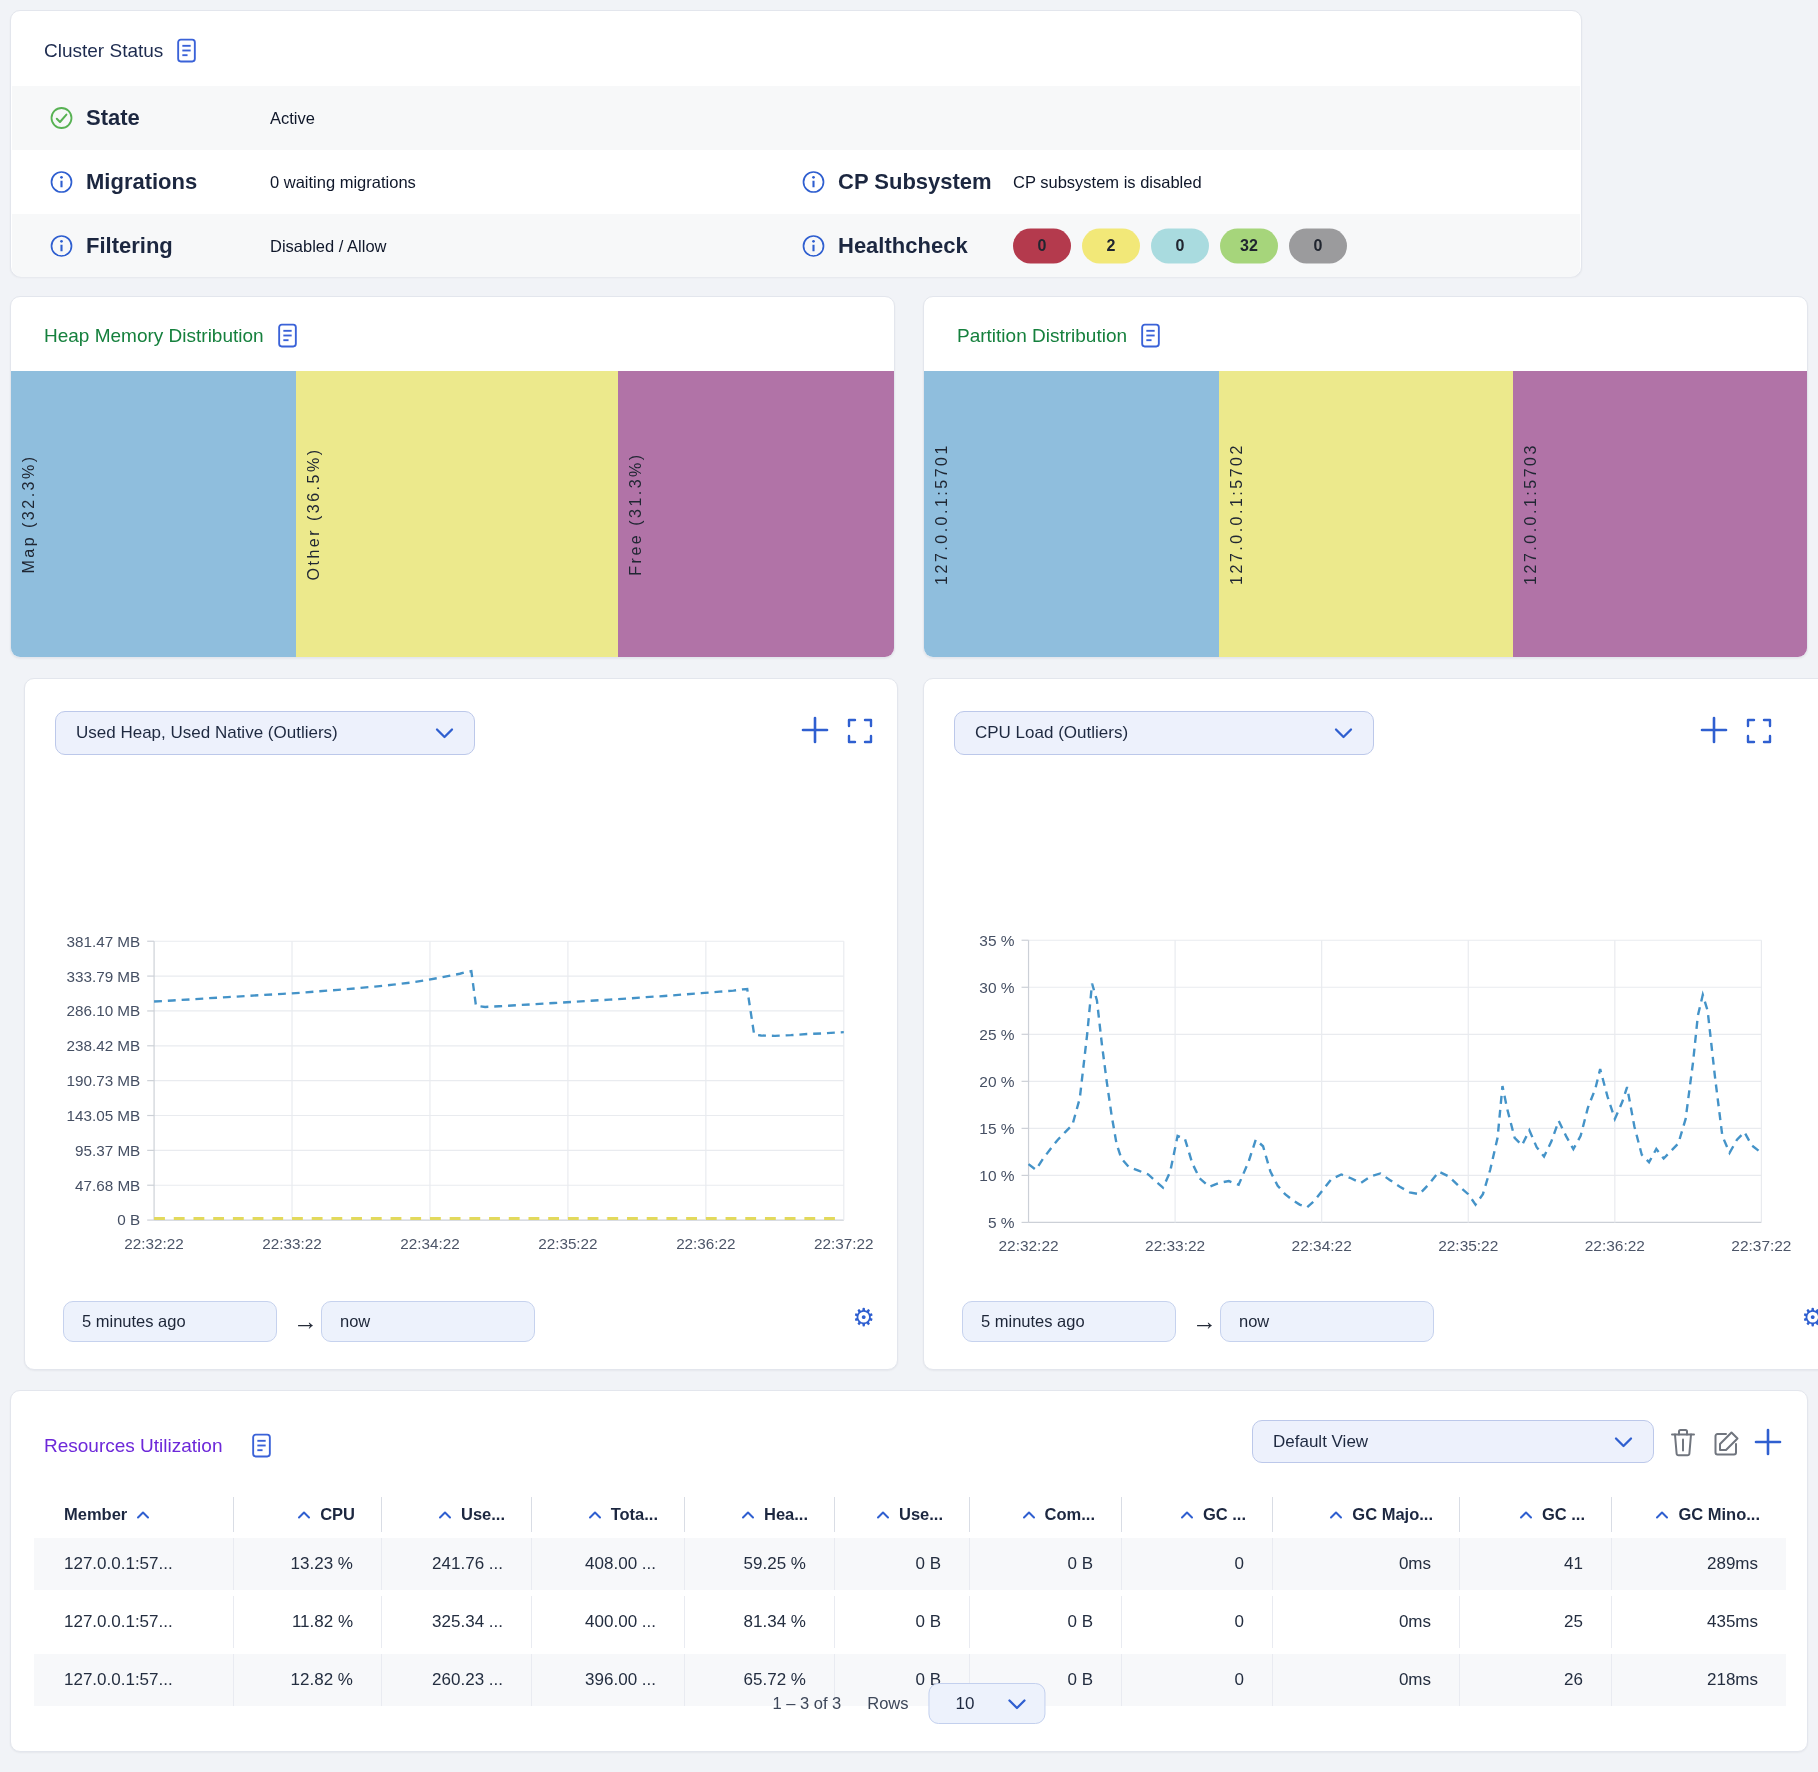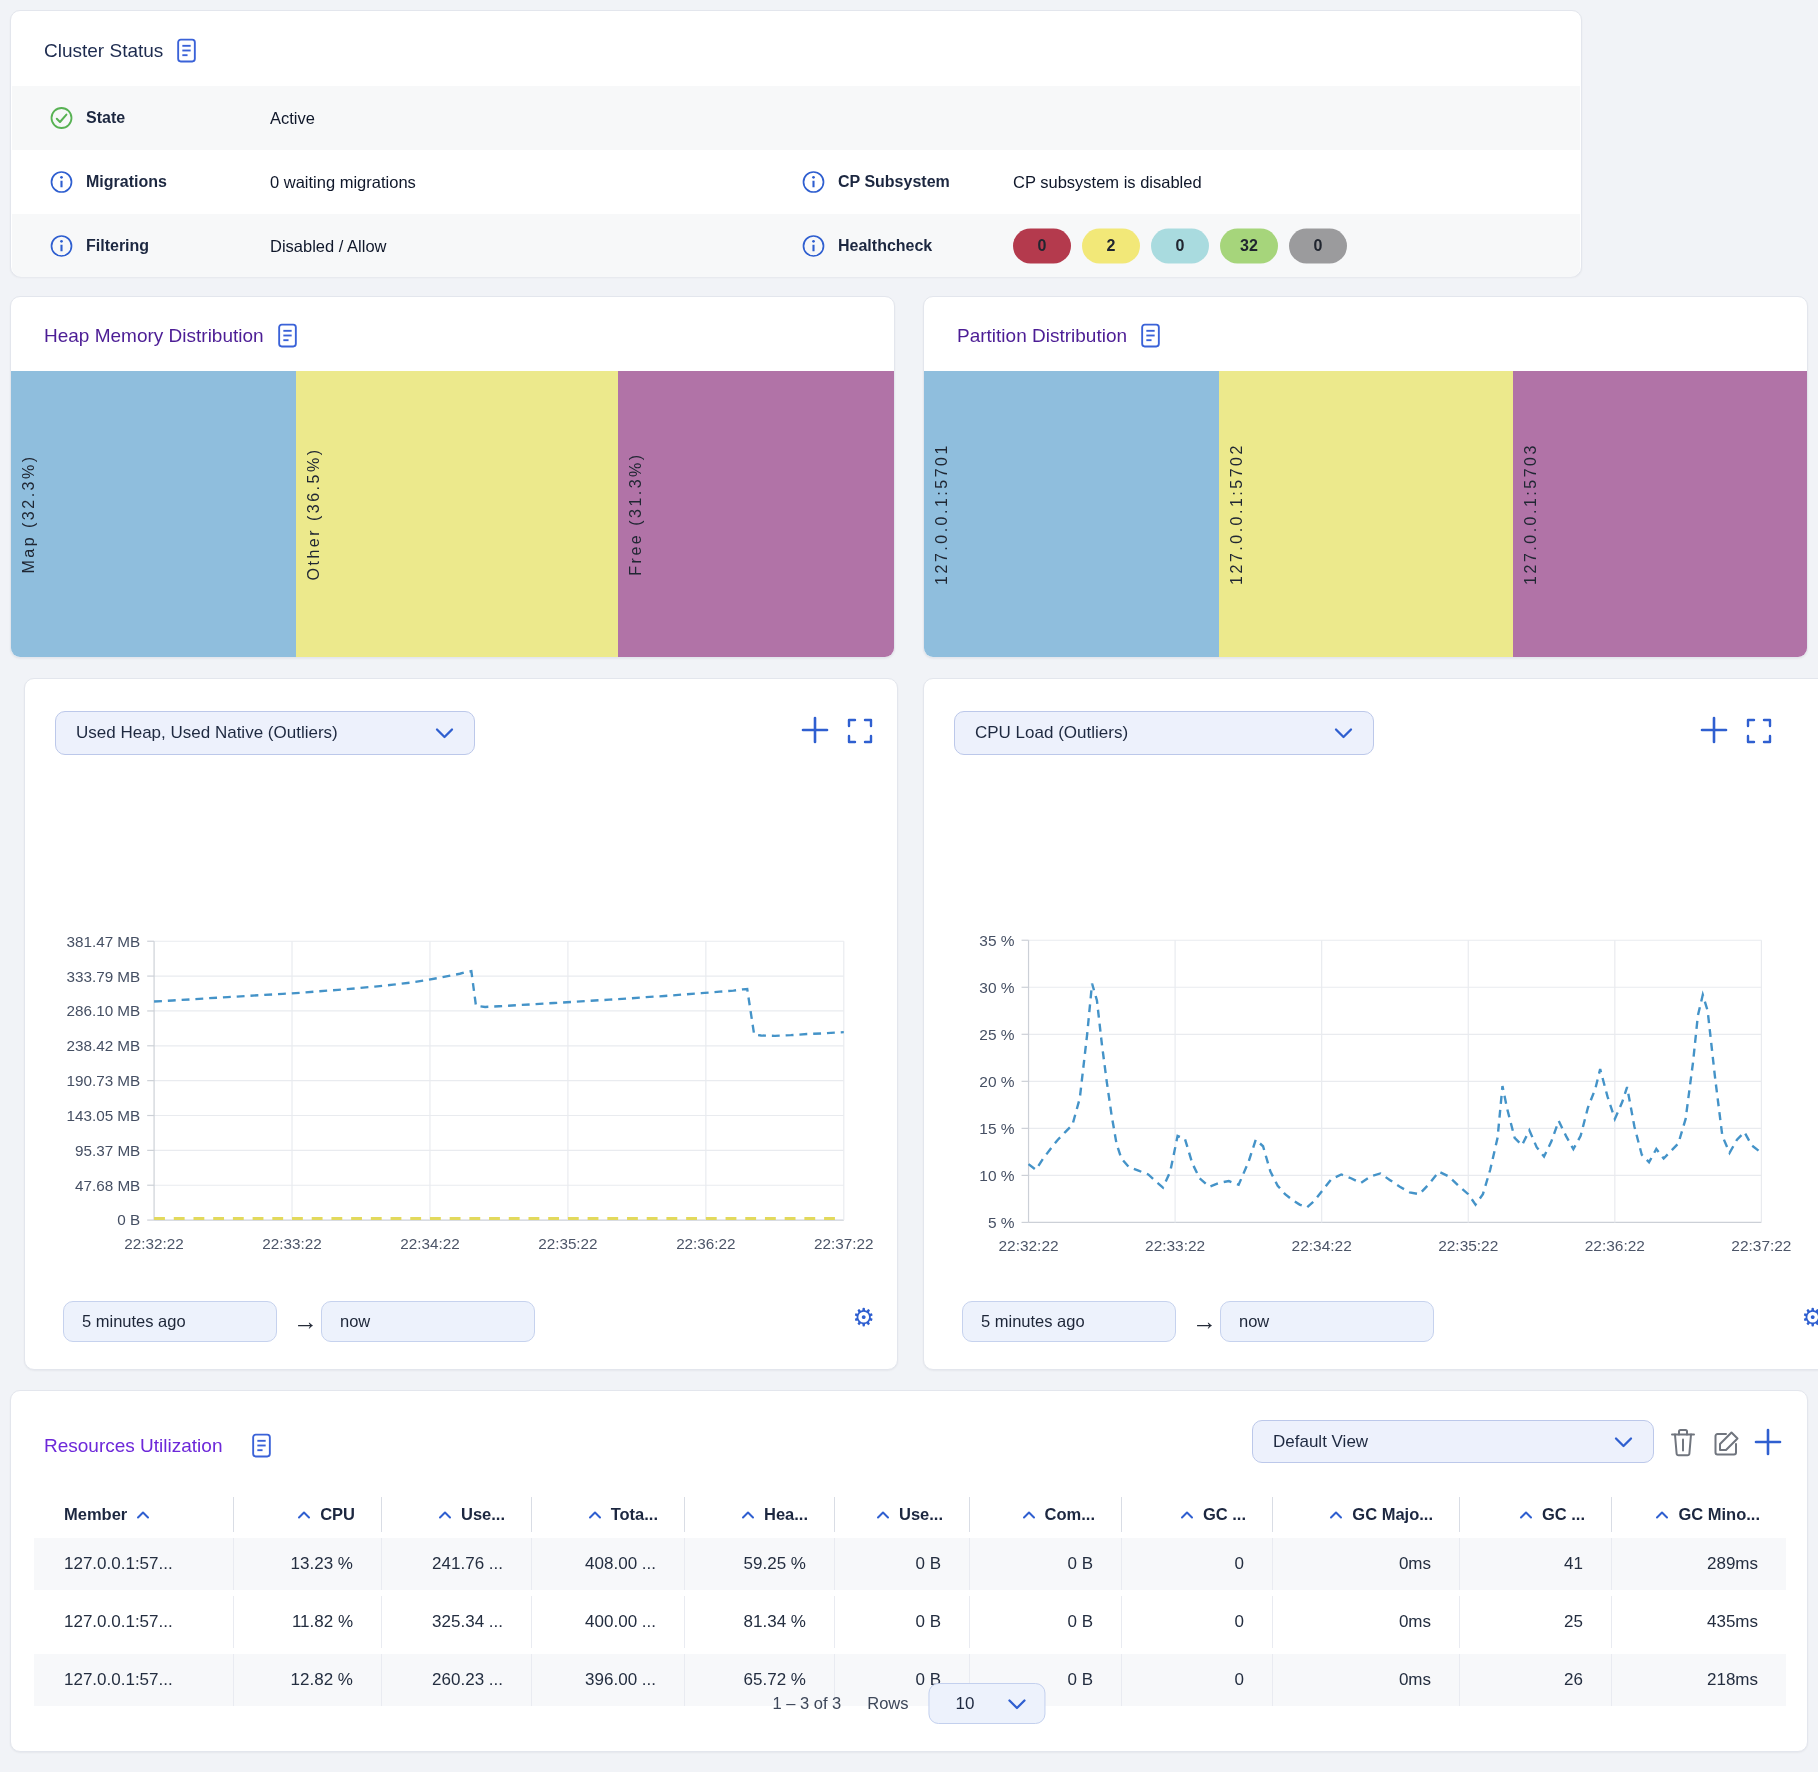--- a/index.html
+++ b/index.html
@@ -7,28 +7,28 @@
         font-family:"Liberation Sans",sans-serif;color:#232c3c;overflow:hidden;}
   .card{position:absolute;background:#fff;border:1px solid #e3e6ed;border-radius:10px;
         box-shadow:0 1px 2px rgba(16,24,40,.05);box-sizing:border-box;}
   
   .cs-title{position:absolute;left:33px;top:27px;display:flex;align-items:center;gap:13px;
             font-size:19px;color:#1d2b4f;}
   .cs-row{position:absolute;left:1px;right:1px;height:64px;}
   .cs-row.alt{background:#f7f8f9;}
   .cs-row.last{border-radius:0 0 9px 9px;}
   .cs-icon{position:absolute;top:50%;transform:translateY(-50%);width:23px;height:23px;}
-  .cs-label{position:absolute;top:50%;transform:translateY(-50%);font-weight:bold;font-size:16px;color:#1c2740;}
+  .cs-label{position:absolute;top:50%;transform:translateY(-50%);font-weight:bold;font-size:22px;color:#1c2740;}
   .cs-value{position:absolute;top:50%;transform:translateY(-50%);font-size:16.5px;color:#0f172a;}
   .hc-badges{position:absolute;left:1001px;top:50%;transform:translateY(-50%);display:flex;gap:11px;}
   .hc-badge{width:58px;height:35px;border-radius:18px;display:flex;align-items:center;justify-content:center;
             font-size:16px;font-weight:bold;color:#20252f;}
   
   .dist-title{position:absolute;left:33px;top:26px;display:flex;align-items:center;gap:13px;
-              font-size:19px;color:#4c1d95;}
+              font-size:19px;color:#15803d;}
   .bars{position:absolute;left:0;right:0;top:74px;bottom:0;display:flex;
         border-radius:0 0 9px 9px;overflow:hidden;}
   .seg{position:relative;height:100%;}
   .seg-label{position:absolute;left:9px;top:50%;transform:translateY(-50%) rotate(180deg);
              writing-mode:vertical-rl;font-size:16px;color:#202733;letter-spacing:2.5px;white-space:nowrap;}
   
   .sel{position:absolute;left:30px;top:32px;width:420px;height:44px;background:#edf1fc;
        border:1px solid #bcc8ea;border-radius:10px;display:flex;align-items:center;
        padding:0 20px;box-sizing:border-box;font-size:17px;color:#1e2940;cursor:pointer;}
   .sel .chev{margin-left:auto;}

